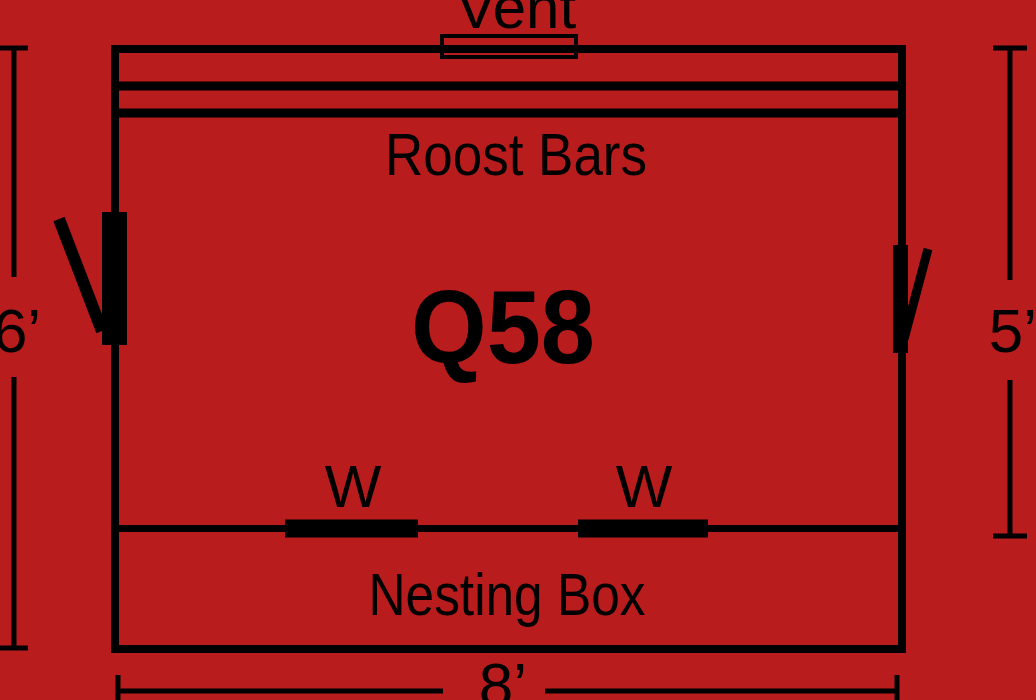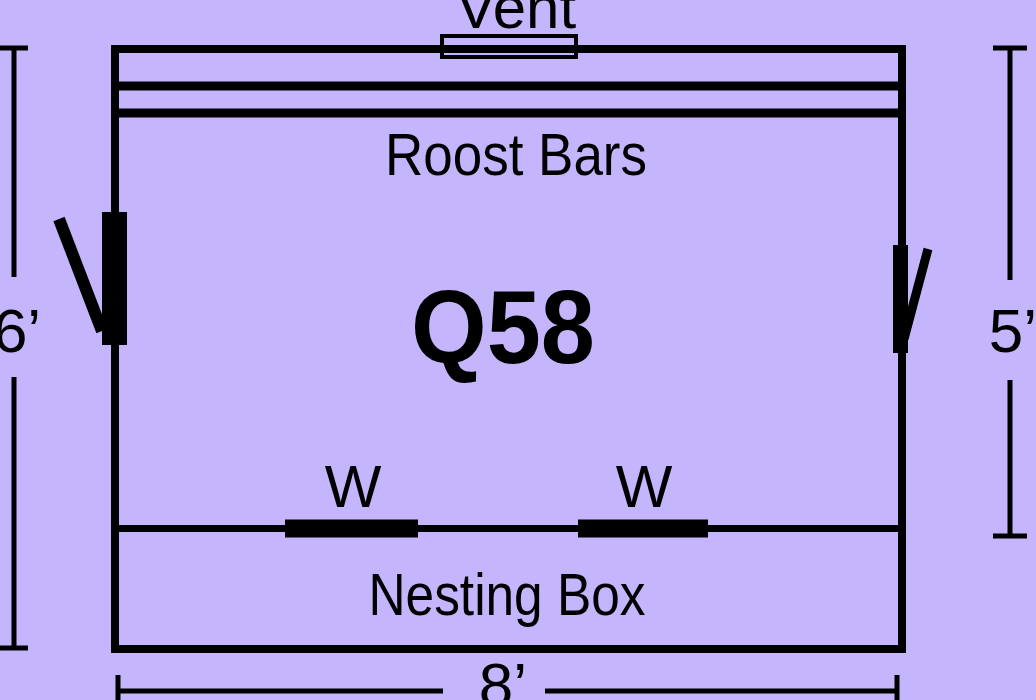--- a/index.html
+++ b/index.html
@@ -1,20 +1,20 @@
 <!DOCTYPE html>
 <html><head>
 <meta charset="utf-8">
 <style>
   html, body { margin: 0; padding: 0; background: #ffffff; }
   .canvas {
     position: relative;
     width: 1036px;
     height: 700px;
-    background: #c4b5fd;
+    background: #b91c1c;
     overflow: hidden;
     font-family: "Liberation Sans", sans-serif;
   }
   svg text {
     font-family: "Liberation Sans", sans-serif;
     fill: #000000;
   }
   .label-med   { font-size: 60px; }
   .label-dim   { font-size: 62px; }
   .label-model { font-size: 104px; font-weight: bold; }

